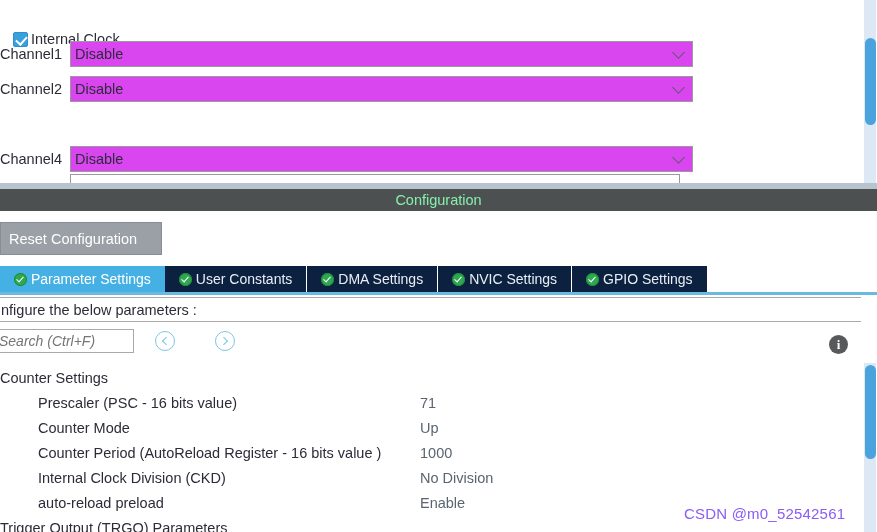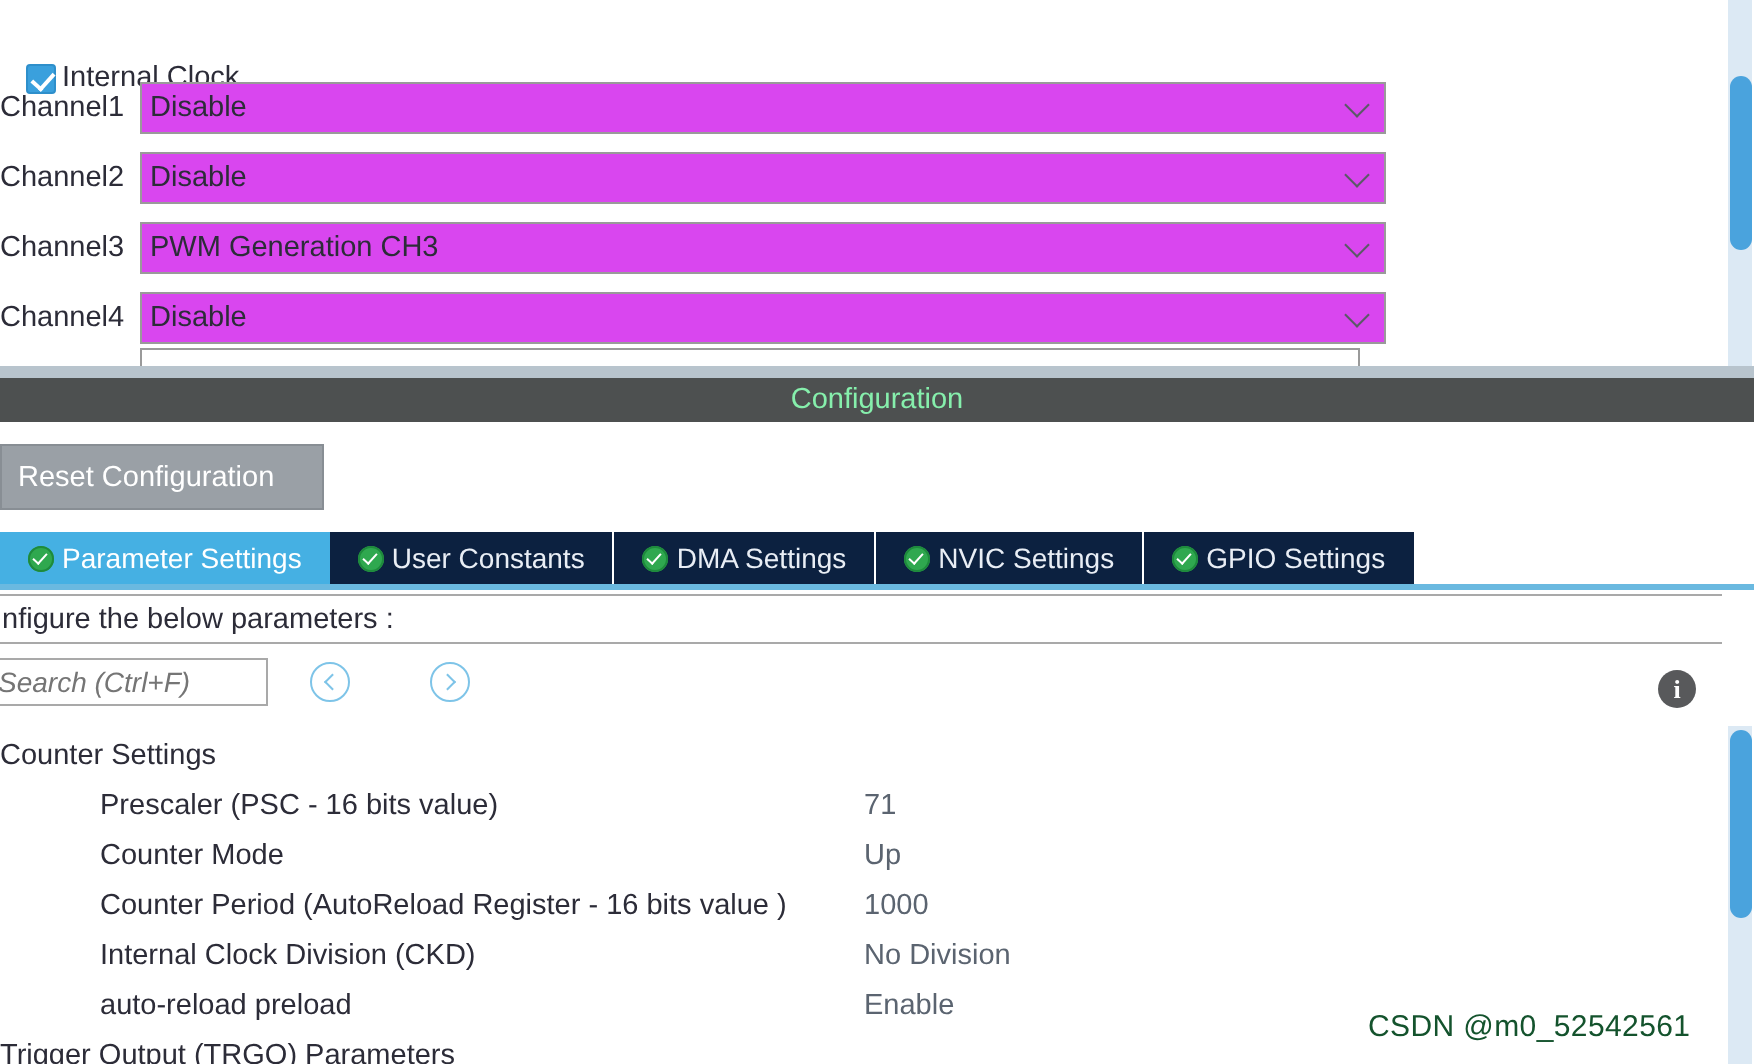--- a/index.html
+++ b/index.html
@@ -280,21 +280,20 @@
     font-size: 14.5px;
     white-space: nowrap;
     cursor: default;
   }
   .param-name {
     padding-left: 38px;
     color: #2c2c38;
     flex: none;
     width: 420px;
     overflow: hidden;
-    margin-left: 12px;
   }
   .param-value {
     color: #5b6470;
     flex: 1 1 auto;
     overflow: hidden;
   }
 
   
   .vscroll-bot {
     position: absolute; right: 0; top: 297px;
@@ -309,21 +308,21 @@
   .vscroll-bot .thumb {
     position: absolute; left: 4px; top: 68px;
     width: 11px; height: 94px;
     background: #4aa3dd;
     border-radius: 6px;
   }
 
   .watermark {
     position: absolute; left: 684px; top: 505px;
     font-size: 15px;
-    color: #14532d;
+    color: #8b5cf6;
     white-space: nowrap;
     letter-spacing: 0.2px;
   }
 </style>
 </head>
 <body>
 
 <div id="root">
 
   <div class="mode-panel">
@@ -342,27 +341,20 @@
     </div>
 
     <div class="ch-row" style="top:74px;">
       <span class="ch-label">Channel2</span>
       <div class="combo">
         <span>Disable</span>
         <span class="chev"></span>
       </div>
     </div>
 
-    <div class="ch-row" style="top:109px;">
-      <span class="ch-label">Channel3</span>
-      <div class="combo">
-        <span>PWM Generation CH3</span>
-        <span class="chev"></span>
-      </div>
-    </div>
 
     <div class="ch-row" style="top:144px;">
       <span class="ch-label">Channel4</span>
       <div class="combo">
         <span>Disable</span>
         <span class="chev"></span>
       </div>
     </div>
 
     <div class="ch-row-partial">

